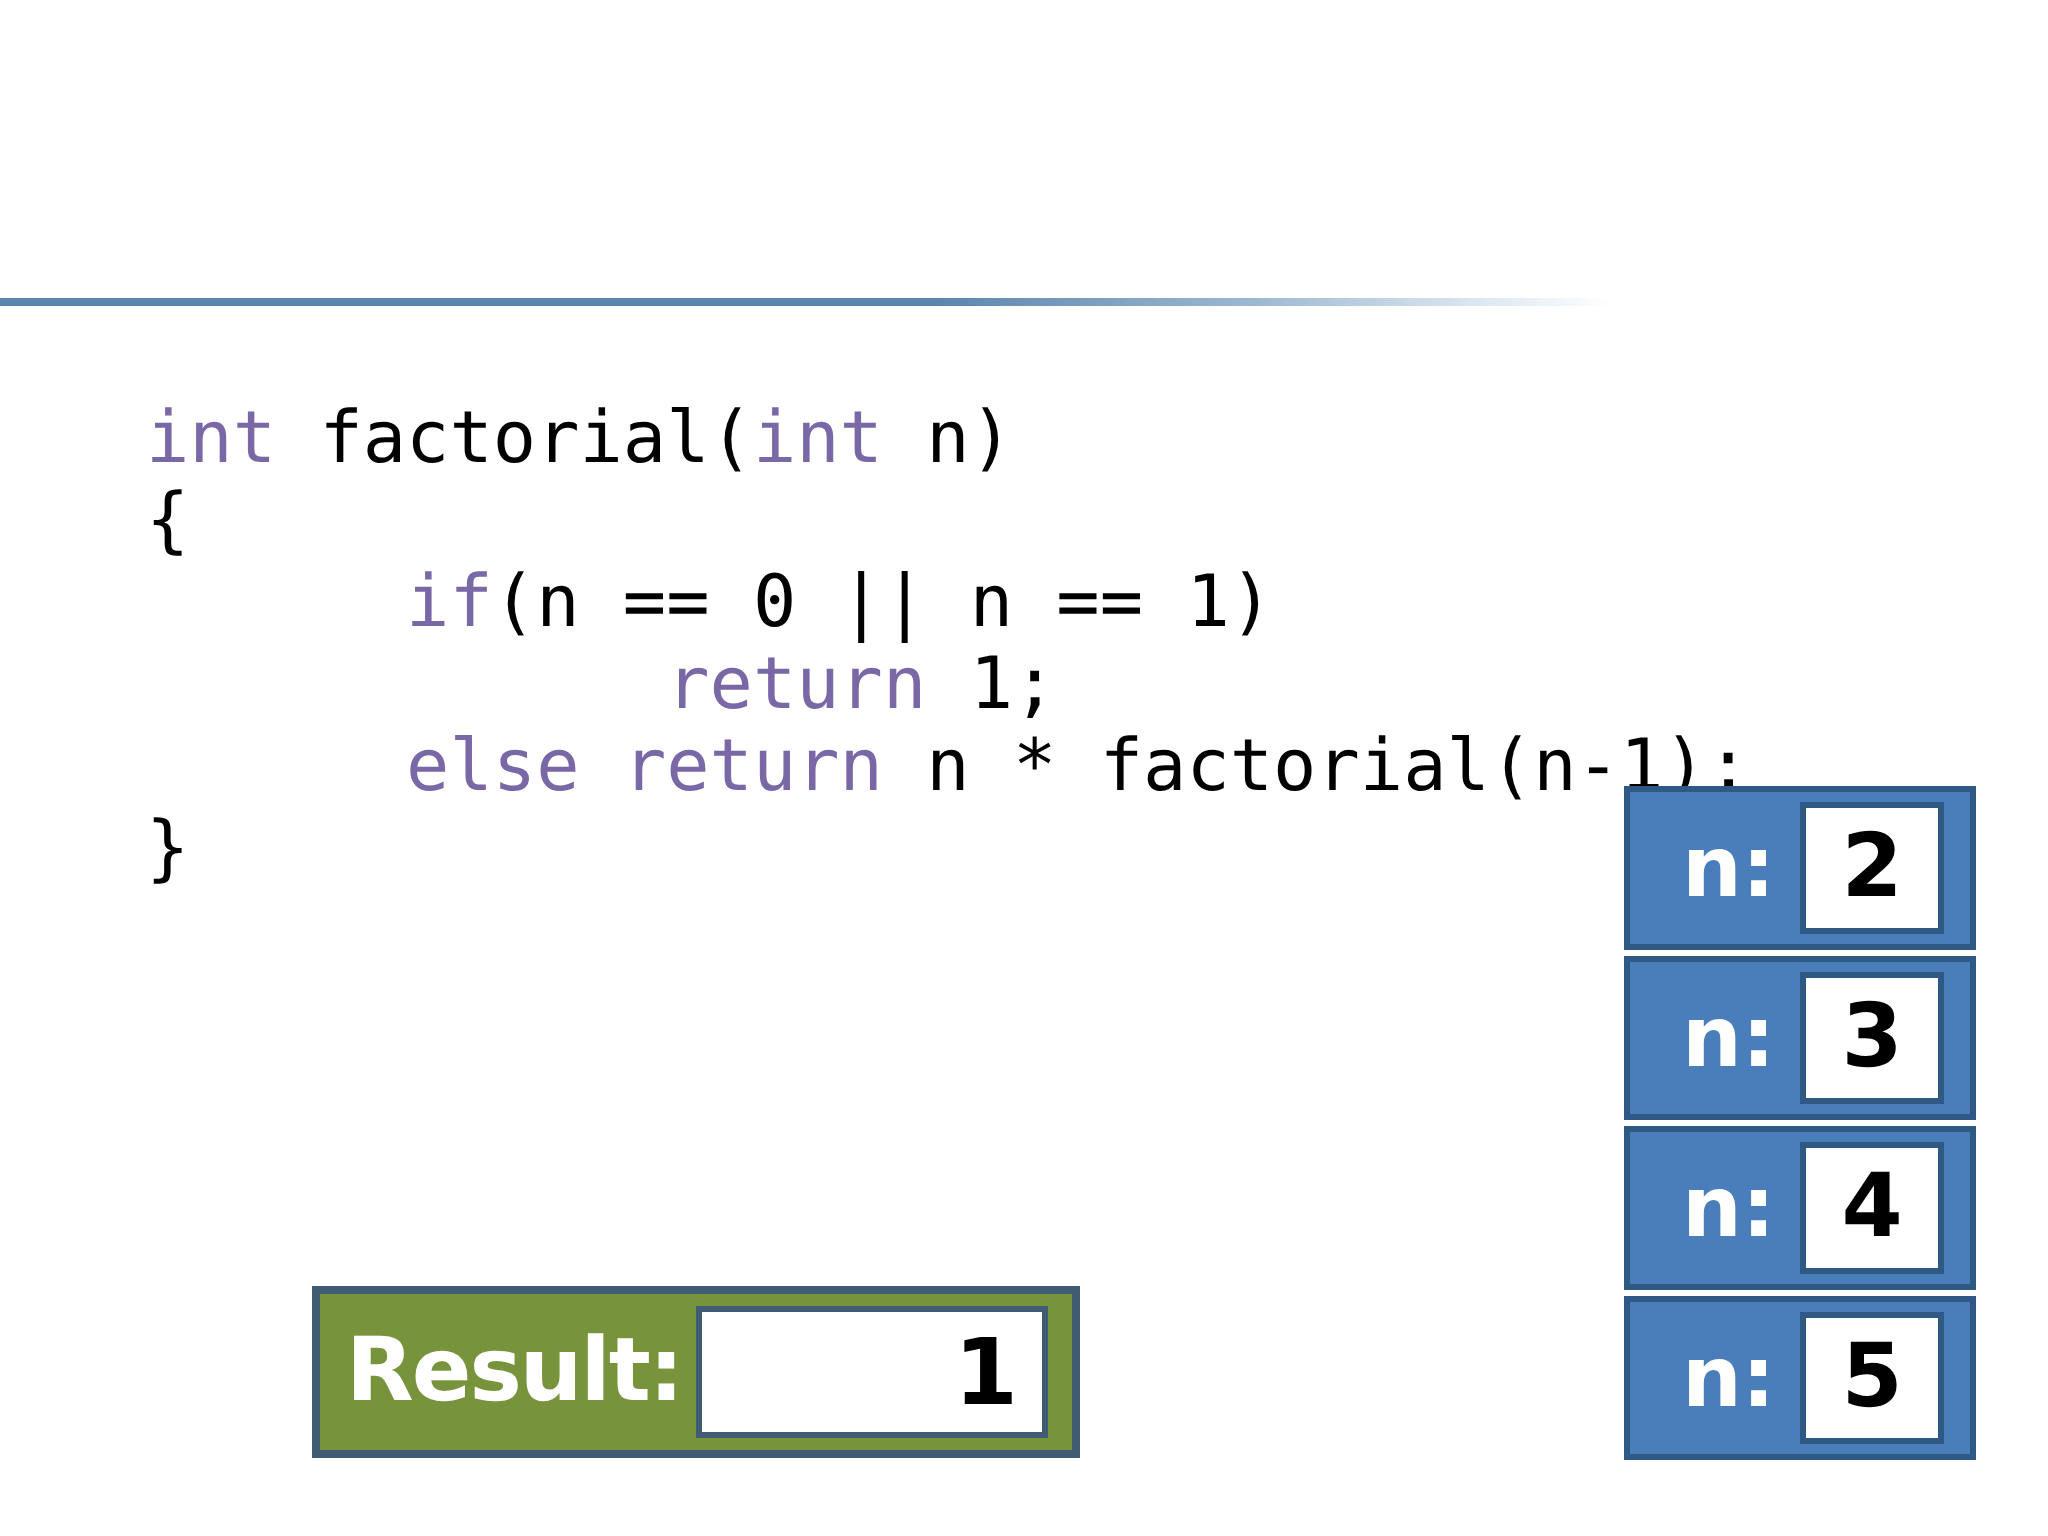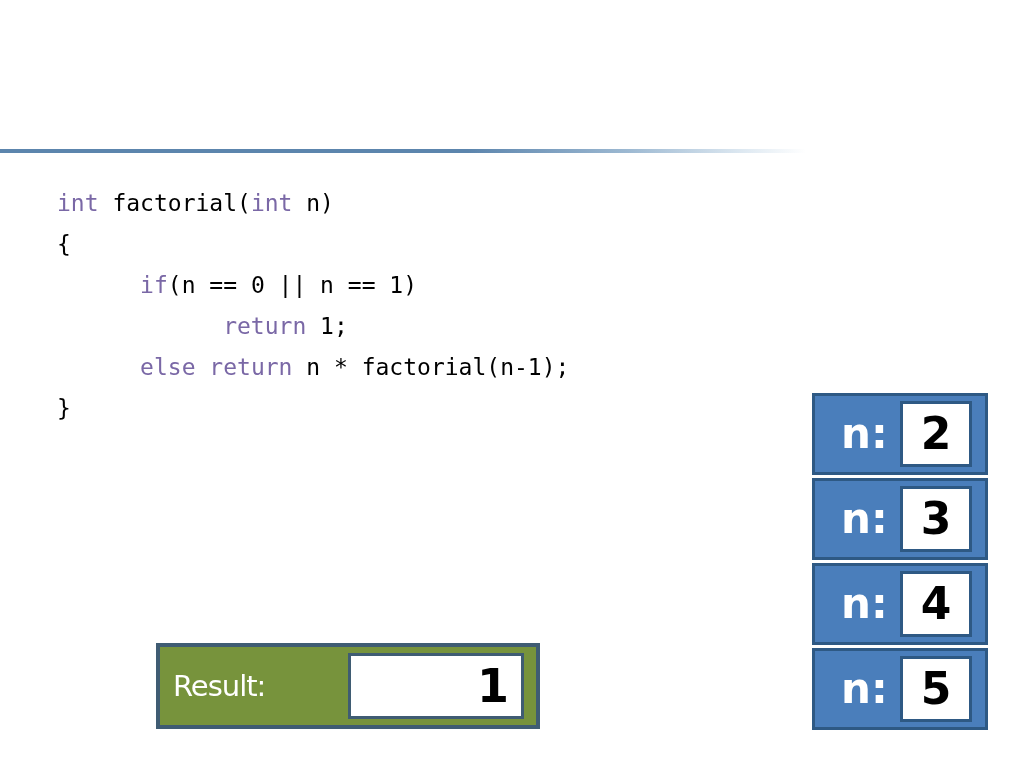--- a/index.html
+++ b/index.html
@@ -44,23 +44,23 @@
       var(--divider-blue, #5C85AD) 58%,
       #9db9d2 78%,
       #dde8f1 92%,
       rgba(255,255,255,0) 100%);
   }
 
   
   .code-block {
     position: absolute;
     left: 57px; top: 183px;
-    margin: 0;
+    margin: 16px;
     font-family: "DejaVu Sans Mono", monospace;
-    font-size: 23px;
+    font-size: 36px;
     line-height: 41px;
     color: var(--code-text, #000);
     white-space: pre;
   }
   .code-block .kw { color: var(--kw, #7A68A6); }
 
   
   .stack {
     position: absolute;
     left: 812px; top: 393px;
@@ -113,22 +113,22 @@
     background: var(--result-fill, #77933C);
     border: 4px solid var(--result-border, #3F5C73);
     display: flex;
     align-items: center;
     justify-content: space-between;
     padding-left: 13px;
     padding-right: 12px;
   }
   .result-box .result-label {
     font-family: "DejaVu Sans", sans-serif;
-    font-weight: normal;
-    font-size: 29px;
+    font-weight: bold;
+    font-size: 44px;
     letter-spacing: -1px;
     color: #ffffff;
     line-height: 1;
   }
   .result-box .result-value-box {
     box-sizing: border-box;
     width: 176px; height: 66px;
     background: #ffffff;
     border: 3px solid var(--result-border, #3F5C73);
     display: flex;

